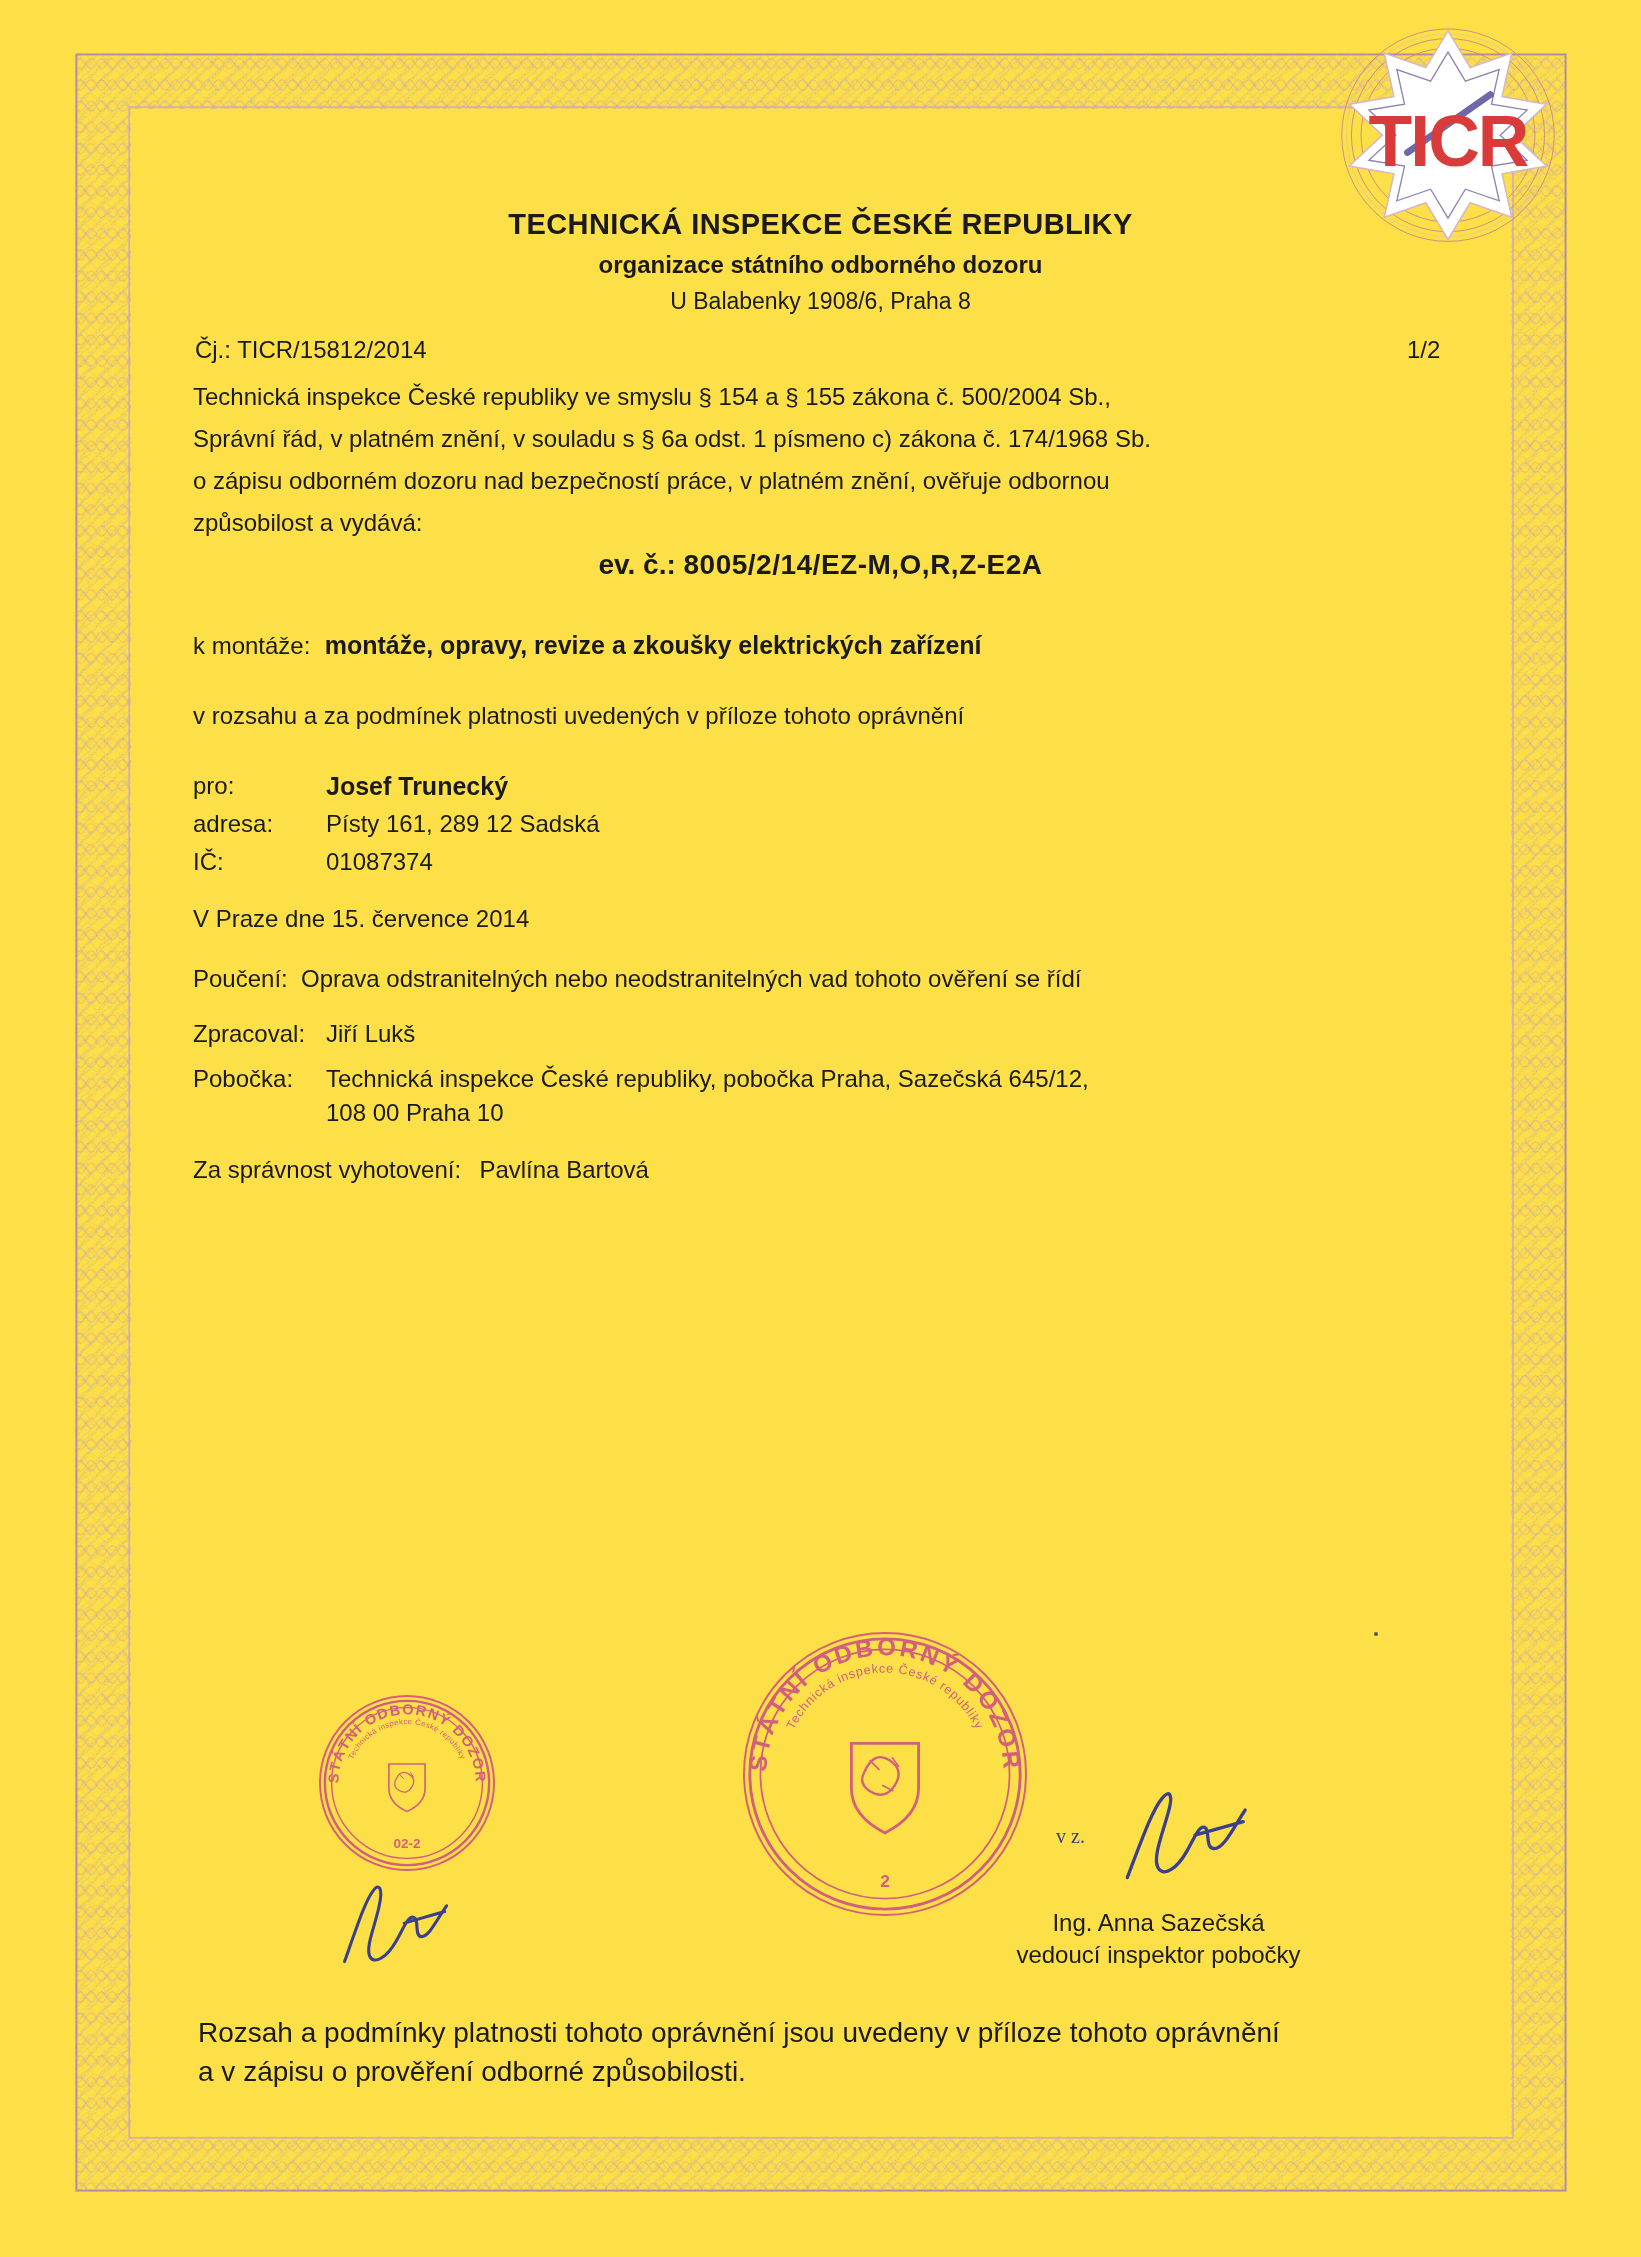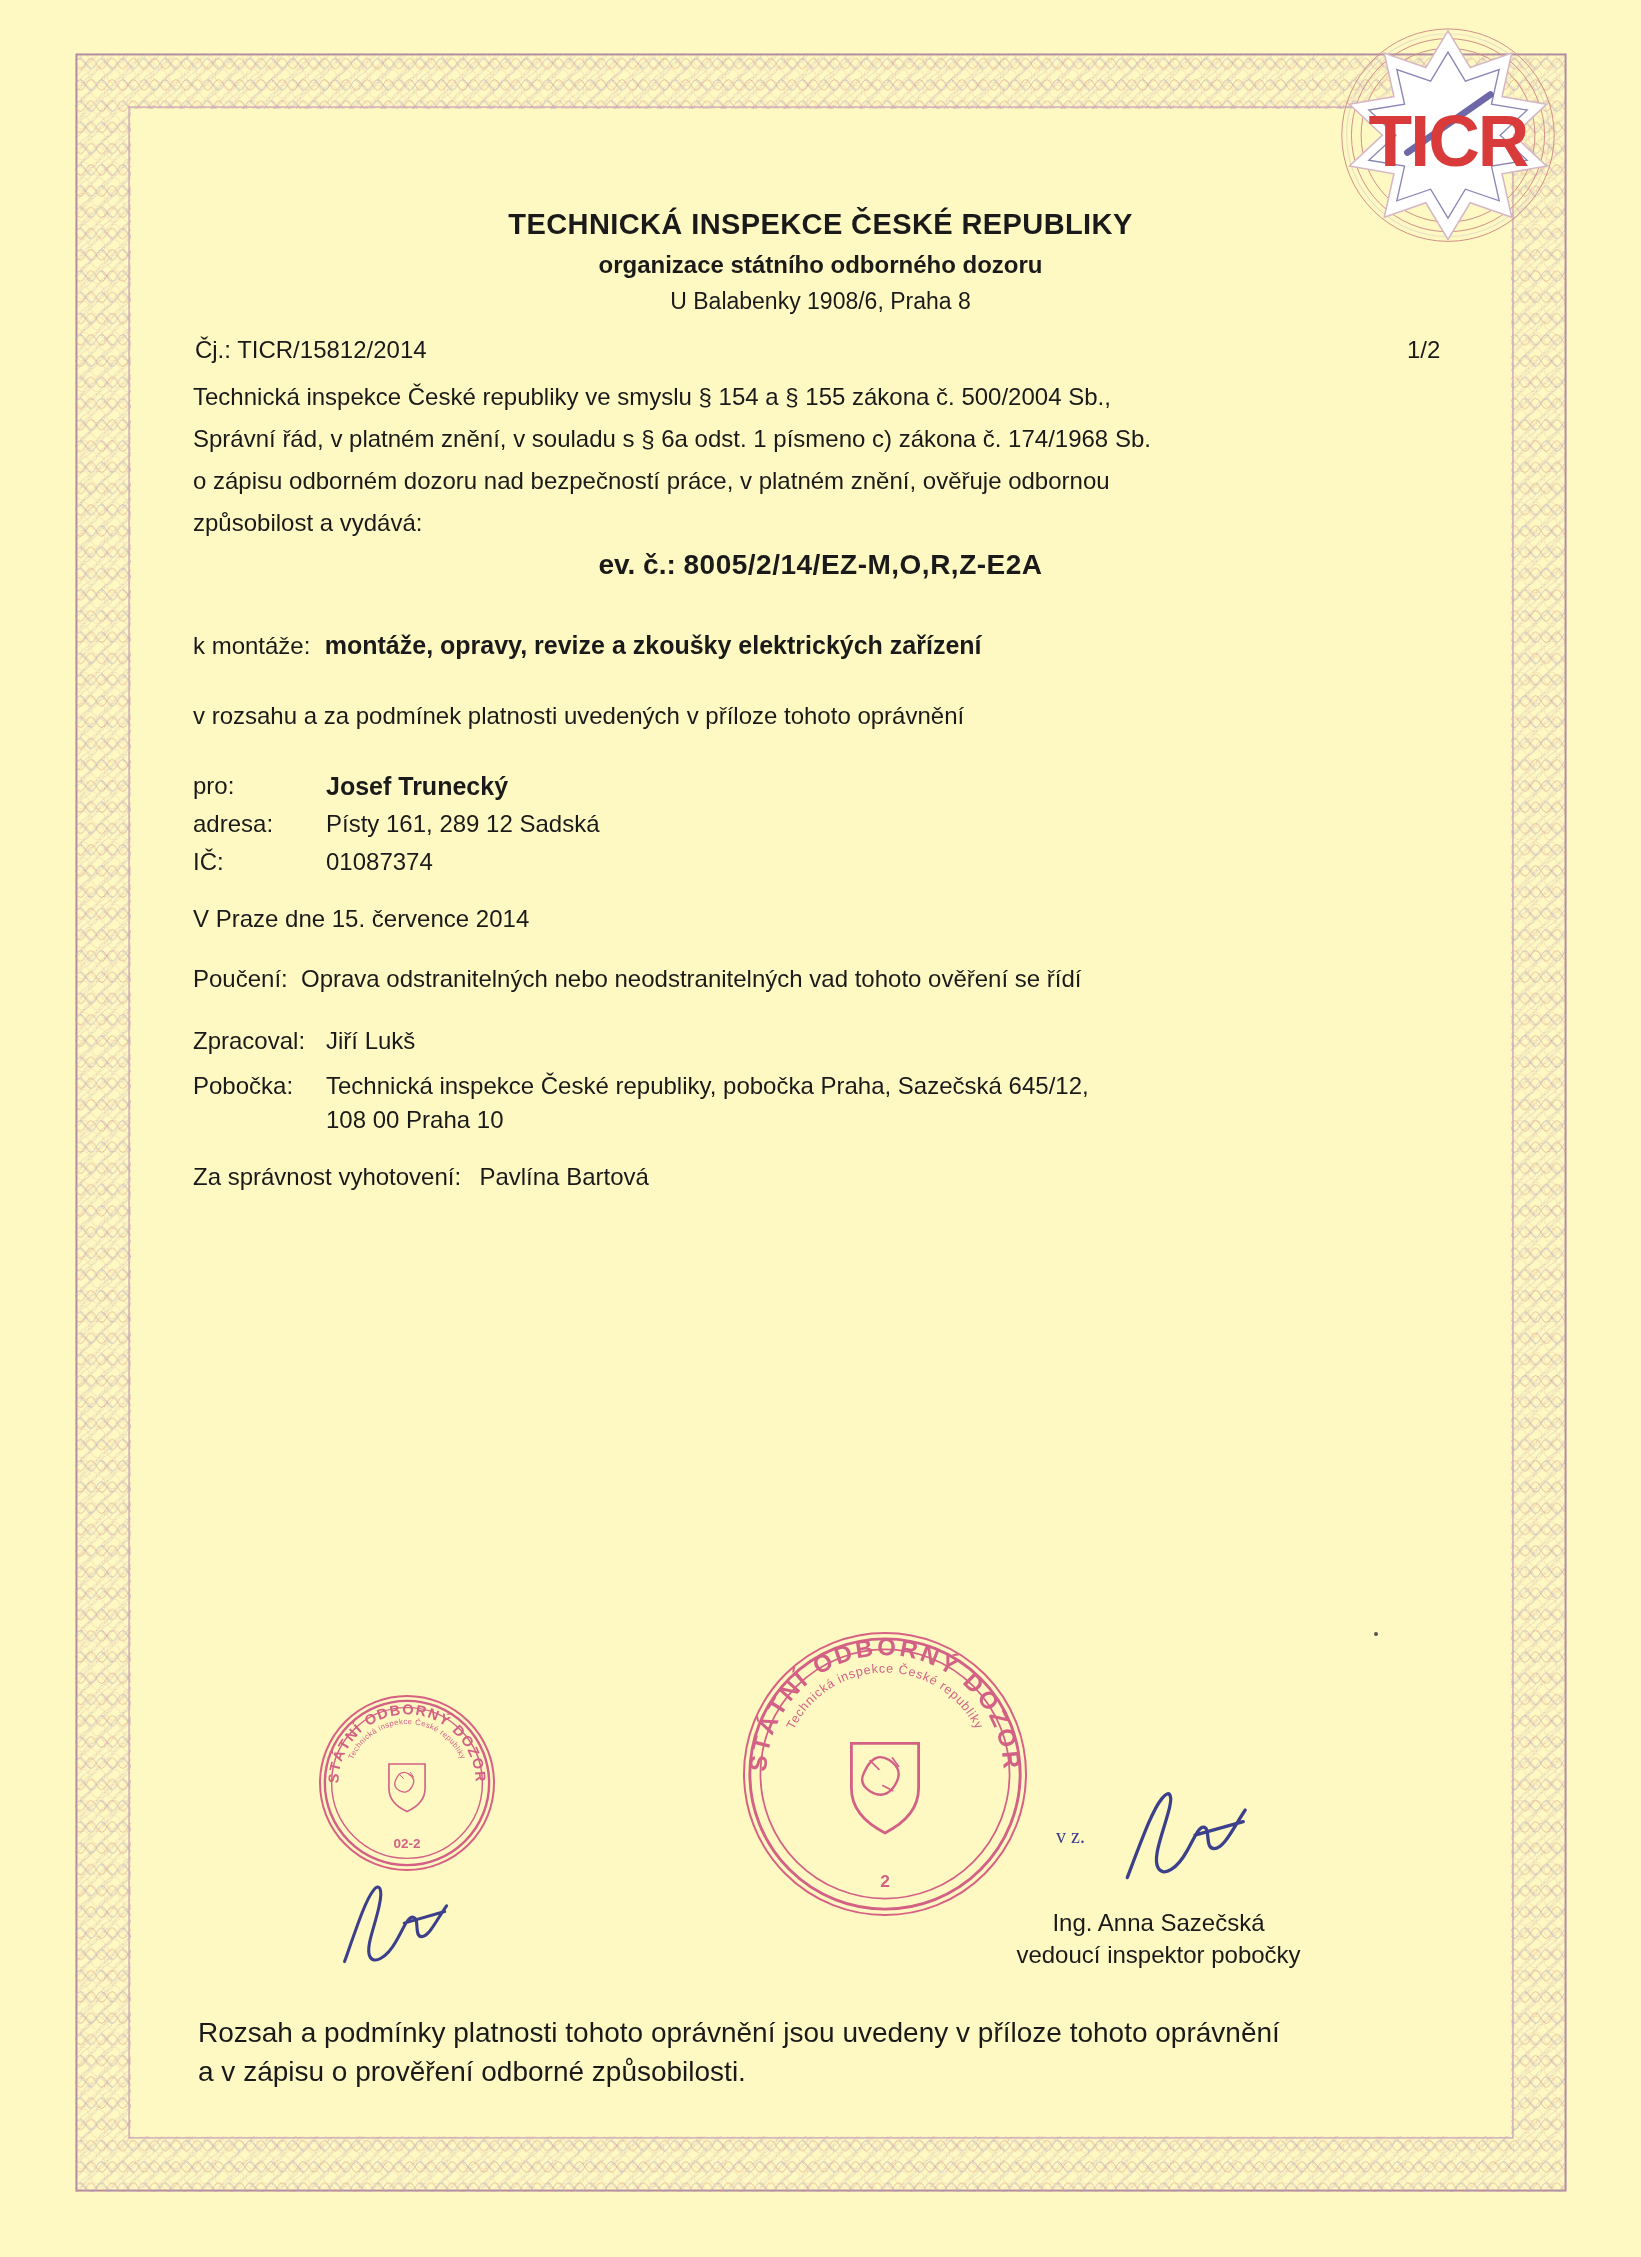--- a/index.html
+++ b/index.html
@@ -13,21 +13,21 @@
     font-family: "Liberation Sans", sans-serif;
     color: #1a1a1a;
     position: relative;
     overflow: hidden;
   }
 
   
   .page {
     position: absolute;
     inset: 0;
-    background: #fef9c3;
+    background: #fde047;
   }
   .border-frame {
     position: absolute;
     left: 75px;
     top: 53px;
     width: 1492px;
     height: 2139px;
     pointer-events: none;
   }
   .border-frame svg { display: block; width: 100%; height: 100%; }
@@ -127,21 +127,21 @@
   .kv .v.bold { font-weight: bold; font-size: 25px; }
 
   .date-line {
     font-size: 24px;
     margin: 29px 0 29px 0;
   }
 
   .pouceni {
     display: flex;
     font-size: 24px;
-    margin-bottom: 28px;
+    margin-bottom: 21px;
     line-height: 1.4;
   }
   .pouceni .k { flex: 0 0 108px; }
   .pouceni .v {
     flex: 1;
     text-align: justify;
     text-justify: inter-word;
   }
   .pouceni .v .l2 { display:block; padding-left: 85px; text-align: left;}
 

